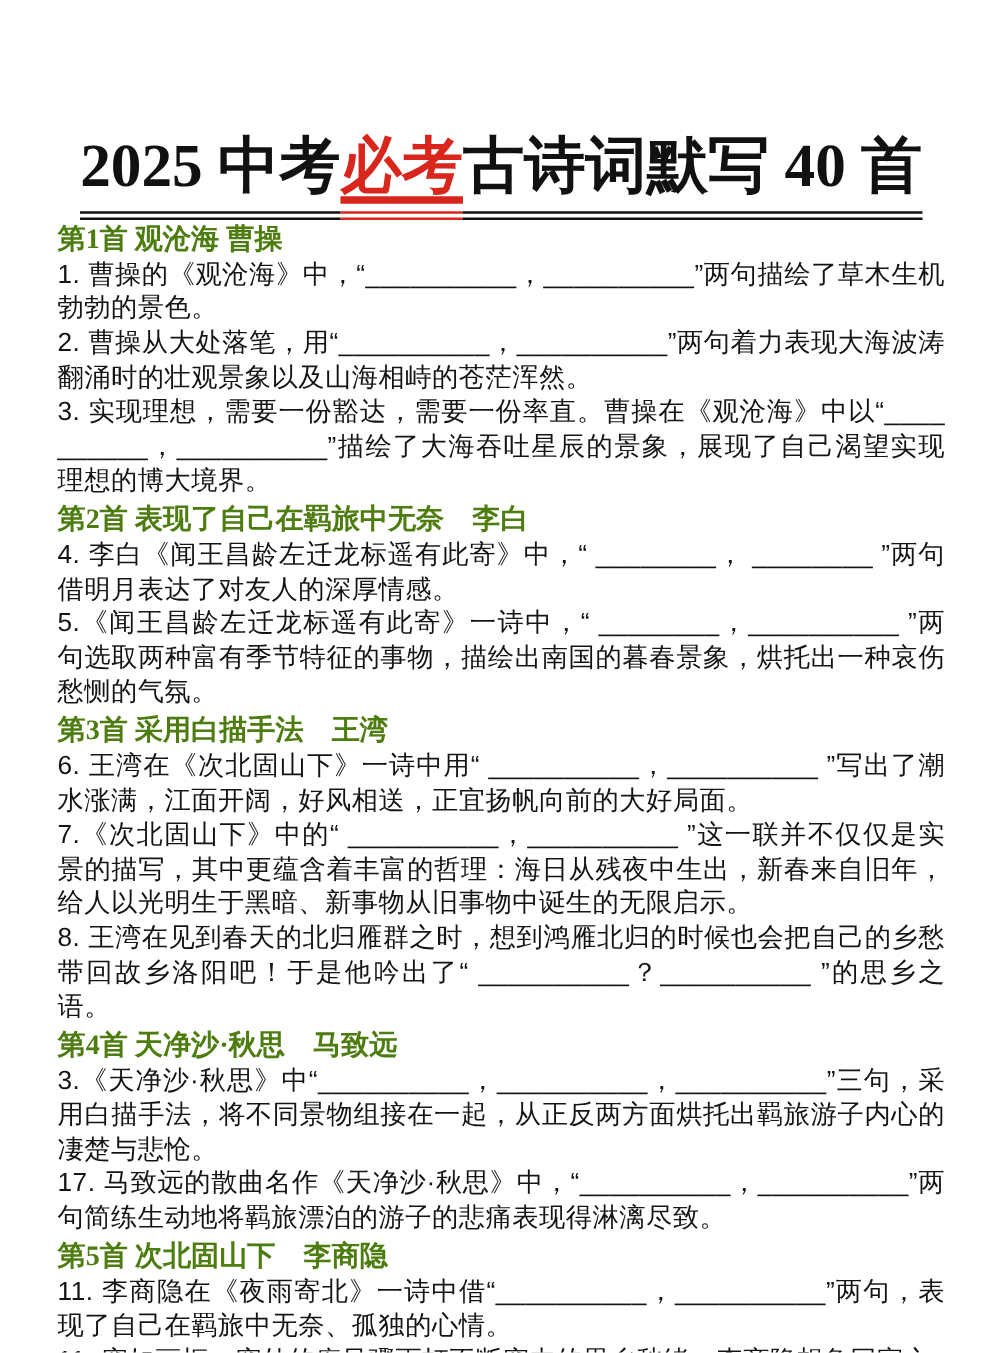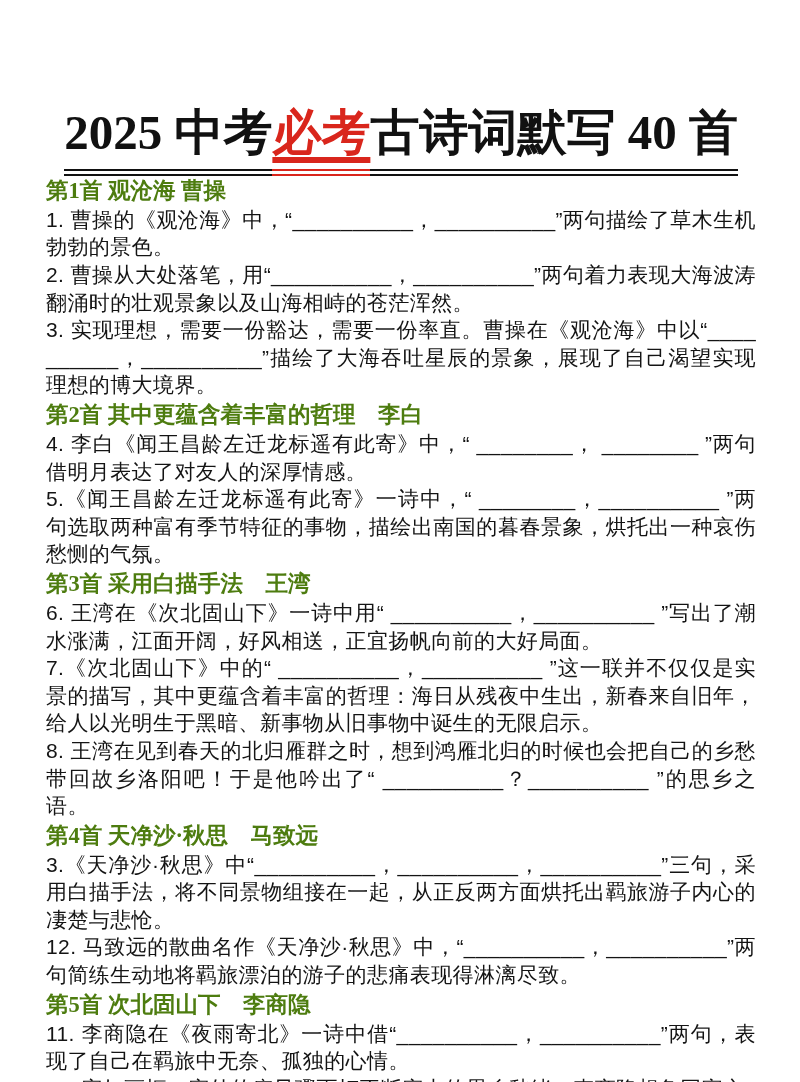--- a/index.html
+++ b/index.html
@@ -74,36 +74,36 @@
   <h1 class="title"><span class="t-part">2025 中考</span><span class="t-hl">必考</span><span class="t-part">古诗词默写 40 首</span></h1>
 
   <section>
     <h2 class="section-header">第1首 观沧海 曹操</h2>
     <p class="item">1. 曹操的《观沧海》中，“__________，__________”两句描绘了草木生机勃勃的景色。</p>
     <p class="item">2. 曹操从大处落笔，用“__________，__________”两句着力表现大海波涛翻涌时的壮观景象以及山海相峙的苍茫浑然。</p>
     <p class="item">3. 实现理想，需要一份豁达，需要一份率直。曹操在《观沧海》中以“__________，__________”描绘了大海吞吐星辰的景象，展现了自己渴望实现理想的博大境界。</p>
   </section>
 
   <section>
-    <h2 class="section-header">第2首 其中更蕴含着丰富的哲理　李白</h2>
+    <h2 class="section-header">第2首 表现了自己在羁旅中无奈　李白</h2>
     <p class="item">4. 李白《闻王昌龄左迁龙标遥有此寄》中，“ ________， ________ ”两句借明月表达了对友人的深厚情感。</p>
     <p class="item">5.《闻王昌龄左迁龙标遥有此寄》一诗中，“ ________，__________ ”两句选取两种富有季节特征的事物，描绘出南国的暮春景象，烘托出一种哀伤愁恻的气氛。</p>
   </section>
 
   <section>
     <h2 class="section-header">第3首 采用白描手法　王湾</h2>
     <p class="item">6. 王湾在《次北固山下》一诗中用“ __________，__________ ”写出了潮水涨满，江面开阔，好风相送，正宜扬帆向前的大好局面。</p>
     <p class="item">7.《次北固山下》中的“ __________，__________ ”这一联并不仅仅是实景的描写，其中更蕴含着丰富的哲理：海日从残夜中生出，新春来自旧年，给人以光明生于黑暗、新事物从旧事物中诞生的无限启示。</p>
     <p class="item">8. 王湾在见到春天的北归雁群之时，想到鸿雁北归的时候也会把自己的乡愁带回故乡洛阳吧！于是他吟出了“ __________？__________ ”的思乡之语。</p>
   </section>
 
   <section>
     <h2 class="section-header">第4首 天净沙·秋思　马致远</h2>
     <p class="item">3.《天净沙·秋思》中“__________，__________，__________”三句，采用白描手法，将不同景物组接在一起，从正反两方面烘托出羁旅游子内心的凄楚与悲怆。</p>
-    <p class="item">12. 马致远的散曲名作《天净沙·秋思》中，“__________，__________”两句简练生动地将羁旅漂泊的游子的悲痛表现得淋漓尽致。</p>
+    <p class="item">17. 马致远的散曲名作《天净沙·秋思》中，“__________，__________”两句简练生动地将羁旅漂泊的游子的悲痛表现得淋漓尽致。</p>
   </section>
 
   <section>
     <h2 class="section-header">第5首 次北固山下　李商隐</h2>
     <p class="item">11. 李商隐在《夜雨寄北》一诗中借“__________，__________”两句，表现了自己在羁旅中无奈、孤独的心情。</p>
     <p class="item">11. 窗如画框，窗外的疾风骤雨打不断窗内的思乡愁绪，李商隐想象回家之</p>
   </section>
 
 </div>
 

